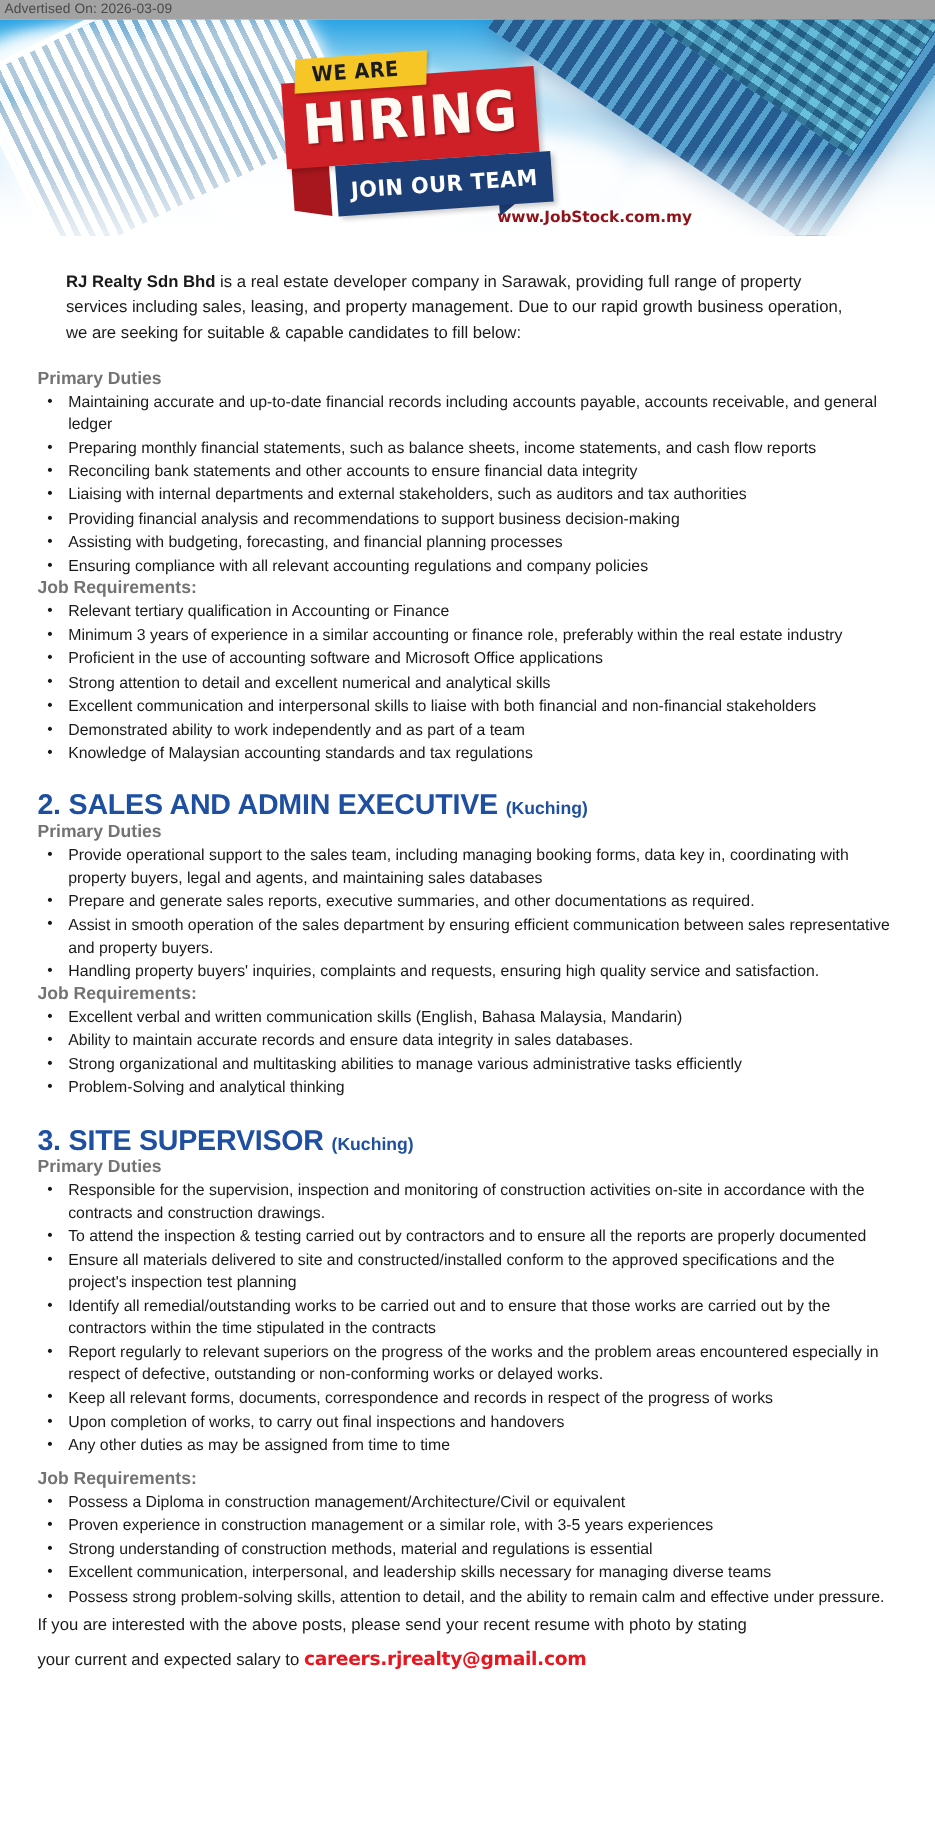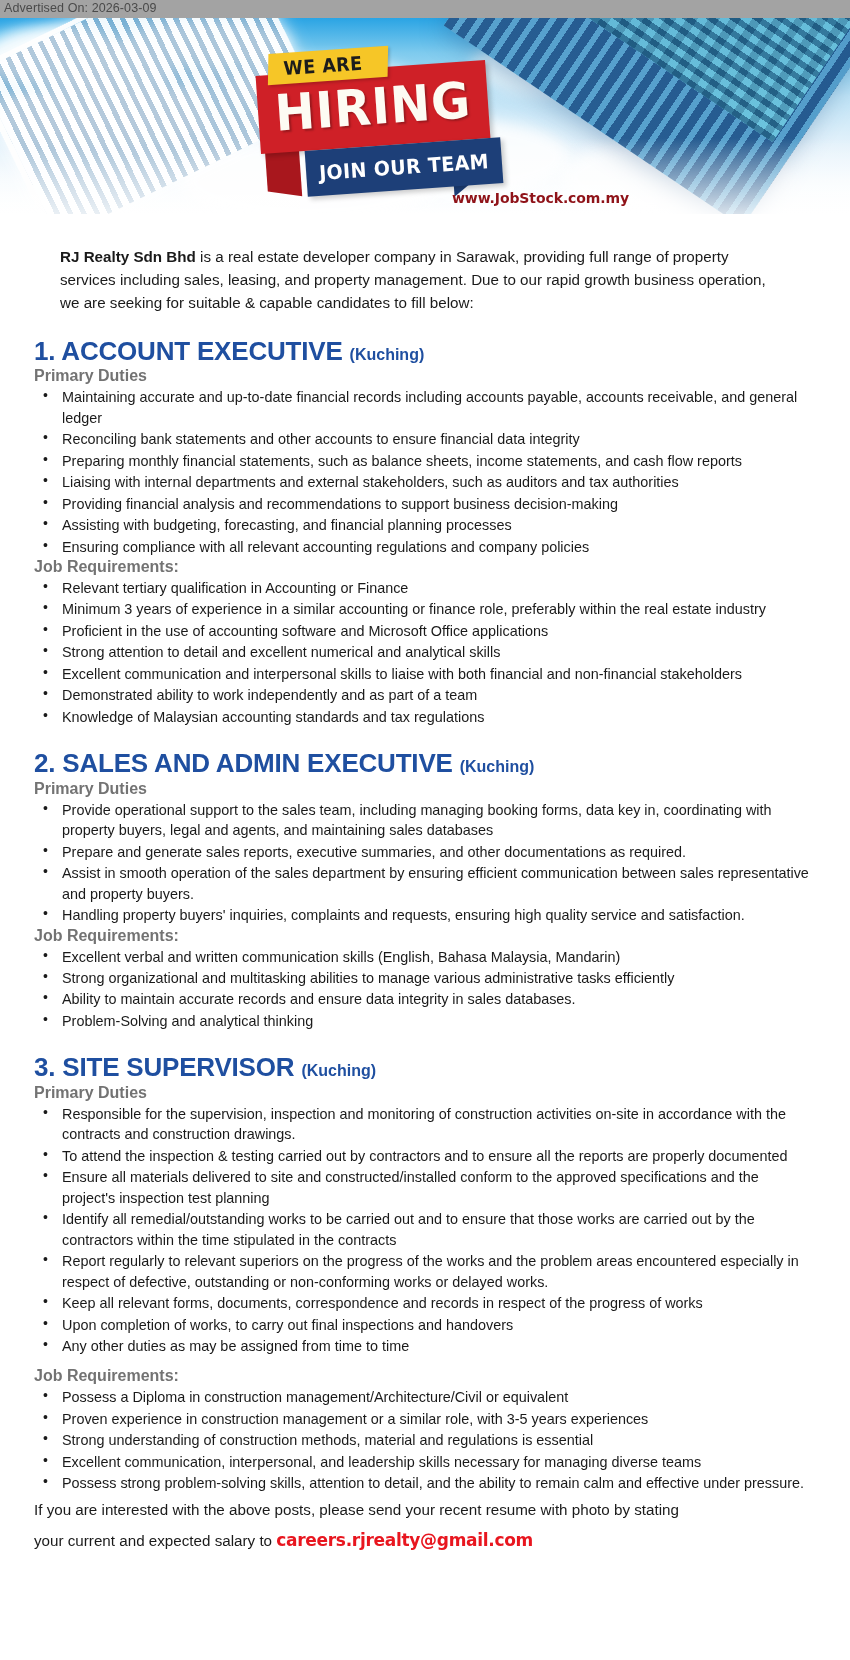--- a/index.html
+++ b/index.html
@@ -299,30 +299,25 @@
   </div>
 
   <div class="banner-url">www.JobStock.com.my</div>
 </div>
 
 <div class="content">
 
   <p class="intro"><b>RJ Realty Sdn Bhd</b><span> is a real estate developer company in Sarawak, providing full range of property services including sales, leasing, and property management. Due to our rapid growth business operation, we are seeking for suitable &amp; capable candidates to fill below:</span></p>
 
   <div class="job">
-    <h2 class="job-title">
-      <span>1.</span>
-      <span>ACCOUNT EXECUTIVE</span>
-      <span class="loc">(Kuching)</span>
-    </h2>
     <div class="sub-head">Primary Duties</div>
     <ul class="bullets">
       <li>Maintaining accurate and up-to-date financial records including accounts payable, accounts receivable, and general ledger</li>
+      <li>Preparing monthly financial statements, such as balance sheets, income statements, and cash flow reports</li>
       <li>Reconciling bank statements and other accounts to ensure financial data integrity</li>
-      <li>Preparing monthly financial statements, such as balance sheets, income statements, and cash flow reports</li>
       <li>Liaising with internal departments and external stakeholders, such as auditors and tax authorities</li>
       <li>Providing financial analysis and recommendations to support business decision-making</li>
       <li>Assisting with budgeting, forecasting, and financial planning processes</li>
       <li>Ensuring compliance with all relevant accounting regulations and company policies</li>
     </ul>
     <div class="sub-head">Job Requirements:</div>
     <ul class="bullets">
       <li>Relevant tertiary qualification in Accounting or Finance</li>
       <li>Minimum 3 years of experience in a similar accounting or finance role, preferably within the real estate industry</li>
       <li>Proficient in the use of accounting software and Microsoft Office applications</li>
@@ -344,22 +339,22 @@
     <div class="sub-head">Primary Duties</div>
     <ul class="bullets">
       <li>Provide operational support to the sales team, including managing booking forms, data key in, coordinating with property buyers, legal and agents, and maintaining sales databases</li>
       <li>Prepare and generate sales reports, executive summaries, and other documentations as required.</li>
       <li>Assist in smooth operation of the sales department by ensuring efficient communication between sales representative and property buyers.</li>
       <li>Handling property buyers' inquiries, complaints and requests, ensuring high quality service and satisfaction.</li>
     </ul>
     <div class="sub-head">Job Requirements:</div>
     <ul class="bullets">
       <li>Excellent verbal and written communication skills (English, Bahasa Malaysia, Mandarin)</li>
+      <li>Ability to maintain accurate records and ensure data integrity in sales databases.</li>
       <li>Strong organizational and multitasking abilities to manage various administrative tasks efficiently</li>
-      <li>Ability to maintain accurate records and ensure data integrity in sales databases.</li>
       <li>Problem-Solving and analytical thinking</li>
     </ul>
   </div>
 
   <div class="gap-md"></div>
 
   <div class="job">
     <h2 class="job-title">
       <span>3.</span>
       <span>SITE SUPERVISOR</span>

